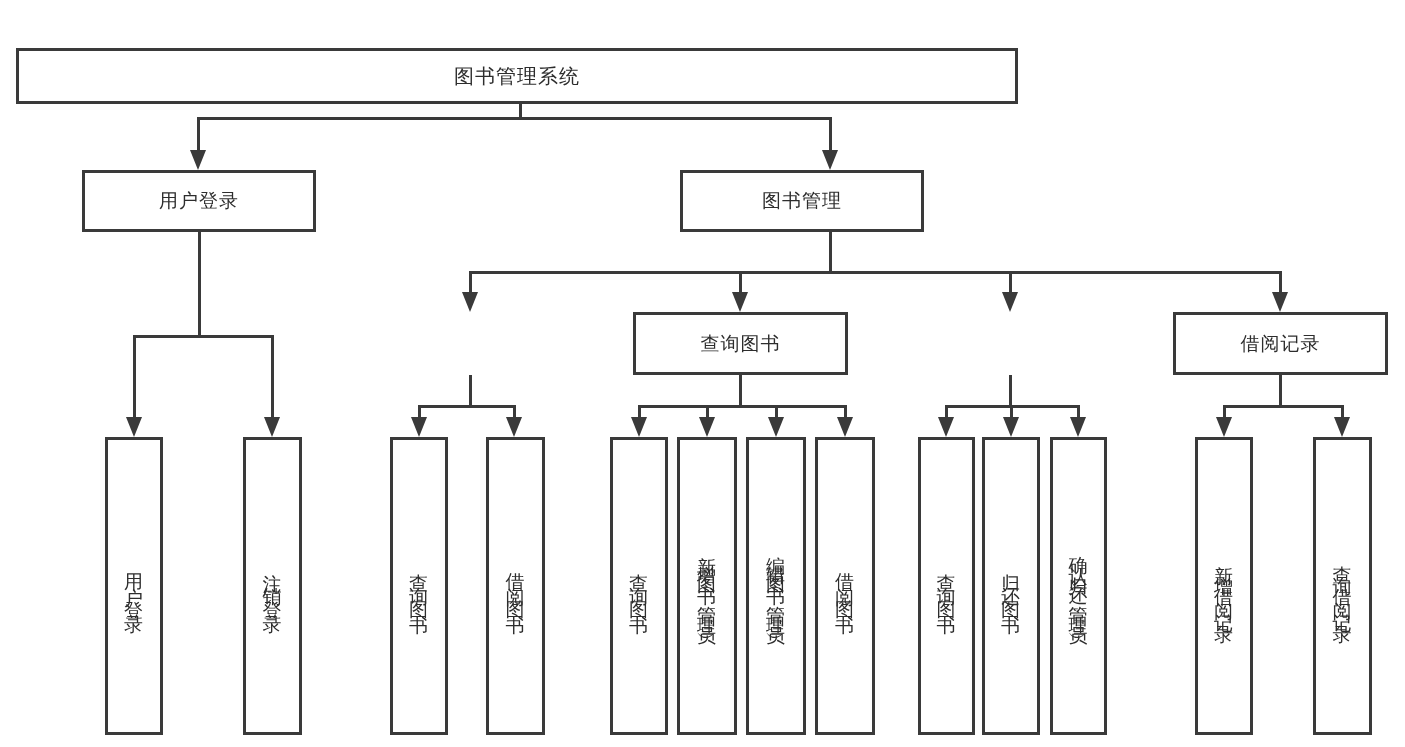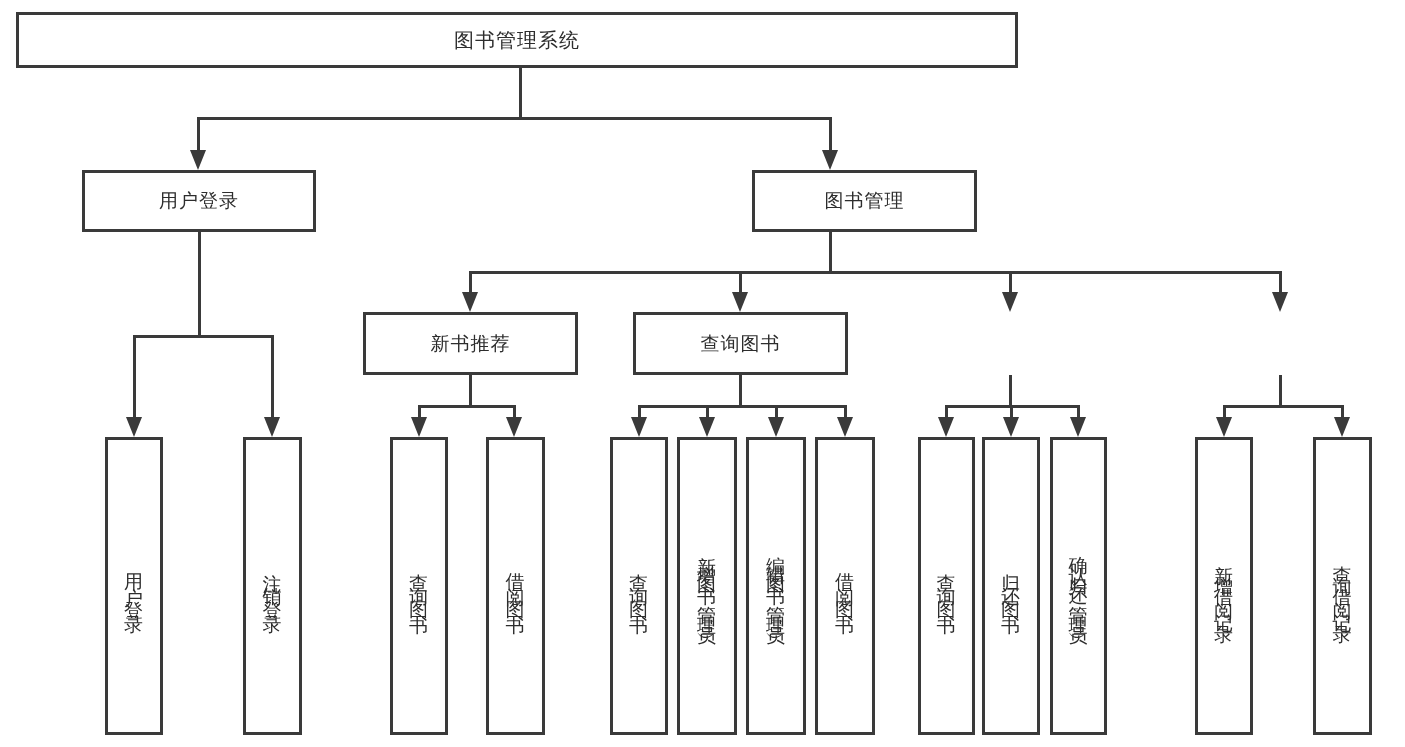--- a/index.html
+++ b/index.html
@@ -13,21 +13,21 @@
   body{font-family:"Liberation Sans","DejaVu Sans",sans-serif;color:var(--text);}
   .canvas{position:relative;width:1405px;height:747px;background:var(--background);}
   .box{
     position:absolute;
     border:3px solid var(--line);
     background:var(--background);
     display:flex;align-items:center;justify-content:center;
     font-size:19px;letter-spacing:1px;color:var(--text);
     z-index:2;
   }
-  .box.root{font-size:20px;}
+  .box.root{font-size:20px;margin-top:36px;}
   .ln{position:absolute;background:var(--line);z-index:1;}
   .arrowhead{
     position:absolute;width:0;height:0;z-index:1;
     border-left:8px solid transparent;
     border-right:8px solid transparent;
     border-top:20px solid var(--line);
   }
   .vtext{
     writing-mode:vertical-rl;
     text-orientation:mixed;
@@ -48,29 +48,29 @@
 
 <div class="canvas">
 
   <div class="box root" style="left:16px;top:12px;width:1002px;height:56px">
     <span>图书管理系统</span>
   </div>
 
   <div class="box" style="left:82px;top:170px;width:234px;height:62px">
     <span>用户登录</span>
   </div>
-  <div class="box" style="left:752px;top:170px;width:225px;height:62px">
+  <div class="box" style="left:680px;top:170px;width:244px;height:62px">
     <span>图书管理</span>
   </div>
 
-  <div class="box" style="left:363px;top:312px;width:215px;height:63px">
-    <span>新书推荐</span>
-  </div>
   <div class="box" style="left:633px;top:312px;width:215px;height:63px">
     <span>查询图书</span>
+  </div>
+  <div class="box" style="left:1173px;top:312px;width:215px;height:63px">
+    <span>借阅记录</span>
   </div>
 
   <div class="box" style="left:105px;top:437px;width:58px;height:298px">
     <span class="vtext">用户登录</span>
   </div>
   <div class="box" style="left:243px;top:437px;width:59px;height:298px">
     <span class="vtext">注销登录</span>
   </div>
 
   <div class="box" style="left:390px;top:437px;width:58px;height:298px">

